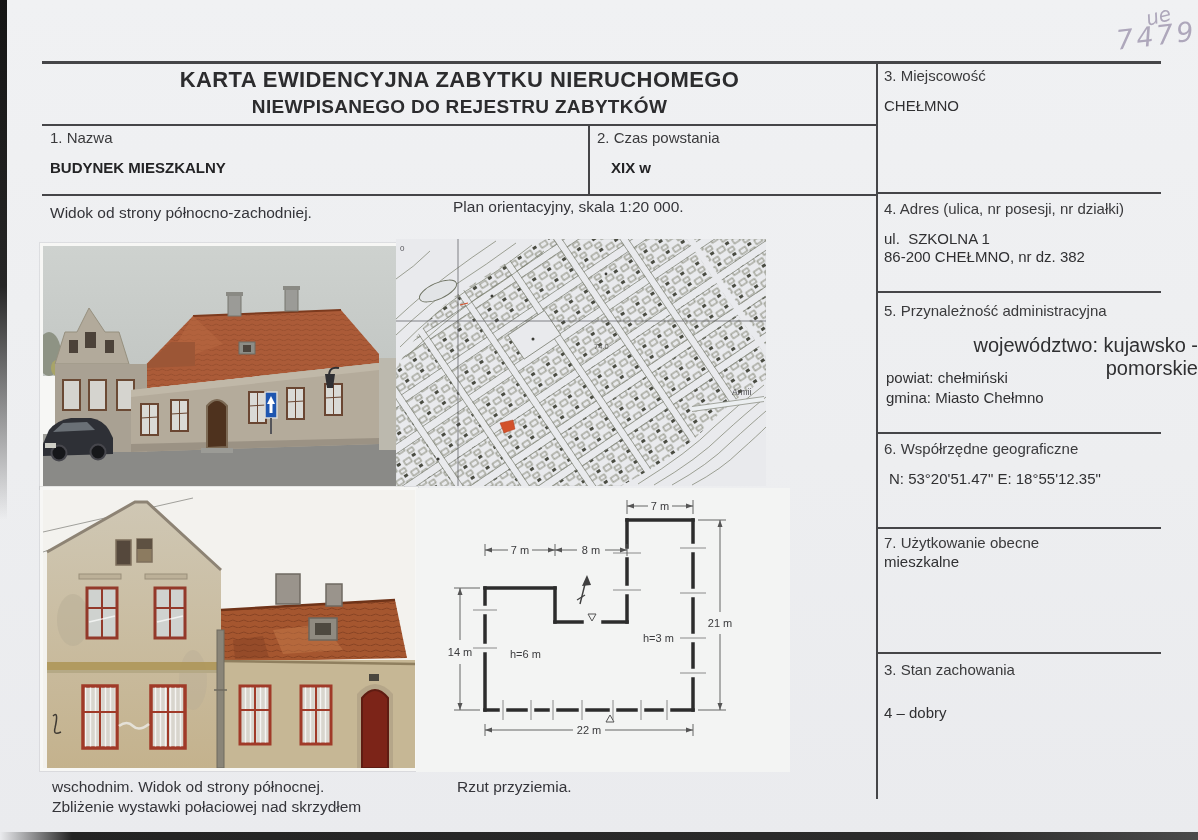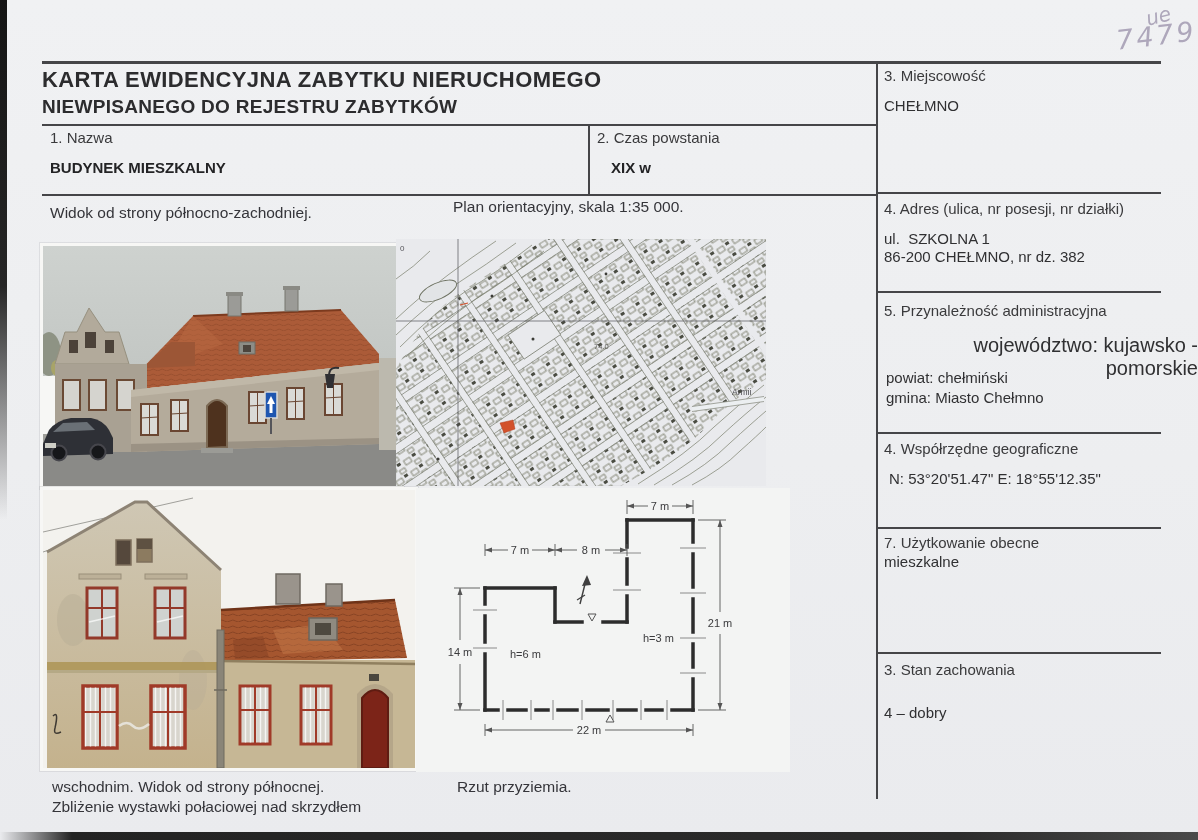--- a/index.html
+++ b/index.html
@@ -3,21 +3,21 @@
 <meta charset="utf-8">
 <style>
   html,body{margin:0;padding:0;background:#9a9a9a;}
   .sheet{
     position:relative;width:1198px;height:840px;overflow:hidden;
     background:linear-gradient(180deg,#f0f1f3 0%,#edeef0 55%,#eaebee 100%);
     font-family:"Liberation Sans",sans-serif;color:#38383a;
   }
   .abs{position:absolute;}
   .hline,.vline{position:absolute;background:#454548;}
-  .title-block{position:absolute;left:42px;top:67px;width:835px;text-align:left;color:#2c2c2e;}
+  .title-block{position:absolute;left:42px;top:67px;width:835px;text-align:center;color:#2c2c2e;}
   .title-l1{font-size:22px;font-weight:bold;letter-spacing:.4px;}
   .title-l2{font-size:19px;font-weight:bold;letter-spacing:.3px;margin-top:3px;}
   .lbl{font-size:15px;color:#3a3a3c;}
   .val{font-size:15px;color:#303032;}
   .valb{font-size:15px;font-weight:bold;color:#232325;}
   .val16{font-size:20px;color:#303032;text-align:right;}
   .cap{font-size:15.5px;color:#35353a;line-height:20px;}
   .pre{white-space:pre;}
   .photo{position:absolute;background:#f7f7f5;box-shadow:0 0 0 1px rgba(120,120,125,.15);padding:3px;}
   .photo svg{display:block;}
@@ -68,31 +68,31 @@
 
   <div class="abs lbl" style="left:884px;top:200px;">4. Adres (ulica, nr posesji, nr działki)</div>
   <div class="abs val pre" style="left:884px;top:230px;">ul.  SZKOLNA 1</div>
   <div class="abs val" style="left:884px;top:248px;">86-200 CHEŁMNO, nr dz. 382</div>
 
   <div class="abs lbl" style="left:884px;top:302px;">5. Przynależność administracyjna</div>
   <div class="abs val16" style="left:886px;top:334px;">województwo: kujawsko - pomorskie</div>
   <div class="abs val" style="left:886px;top:369px;">powiat: chełmiński</div>
   <div class="abs val" style="left:886px;top:389px;">gmina: Miasto Chełmno</div>
 
-  <div class="abs lbl" style="left:884px;top:440px;">4. Współrzędne geograficzne</div>
+  <div class="abs lbl" style="left:884px;top:440px;">6. Współrzędne geograficzne</div>
   <div class="abs val" style="left:889px;top:470px;">N: 53°20'51.47" E: 18°55'12.35"</div>
 
   <div class="abs lbl" style="left:884px;top:534px;">7. Użytkowanie obecne</div>
   <div class="abs val" style="left:884px;top:553px;">mieszkalne</div>
 
   <div class="abs lbl" style="left:884px;top:661px;">3. Stan zachowania</div>
   <div class="abs val" style="left:884px;top:704px;">4 – dobry</div>
 
   <div class="abs cap" style="left:50px;top:203px;">Widok od strony północno-zachodniej.</div>
-  <div class="abs cap" style="left:453px;top:197px;">Plan orientacyjny, skala 1:35 000.</div>
+  <div class="abs cap" style="left:453px;top:197px;">Plan orientacyjny, skala 1:20 000.</div>
   <div class="abs cap" style="left:52px;top:777px;">
     <div>wschodnim. Widok od strony północnej.</div>
     <div>Zbliżenie wystawki połaciowej nad skrzydłem</div>
   </div>
   <div class="abs cap" style="left:457px;top:777px;text-align:right;">Rzut przyziemia.</div>
 
   <div class="photo" style="left:40px;top:243px;width:358px;height:240px;">
     <svg width="358" height="240" viewBox="0 0 358 240">
       <defs>
         <linearGradient id="sky1" x1="0" y1="0" x2="0" y2="1">

